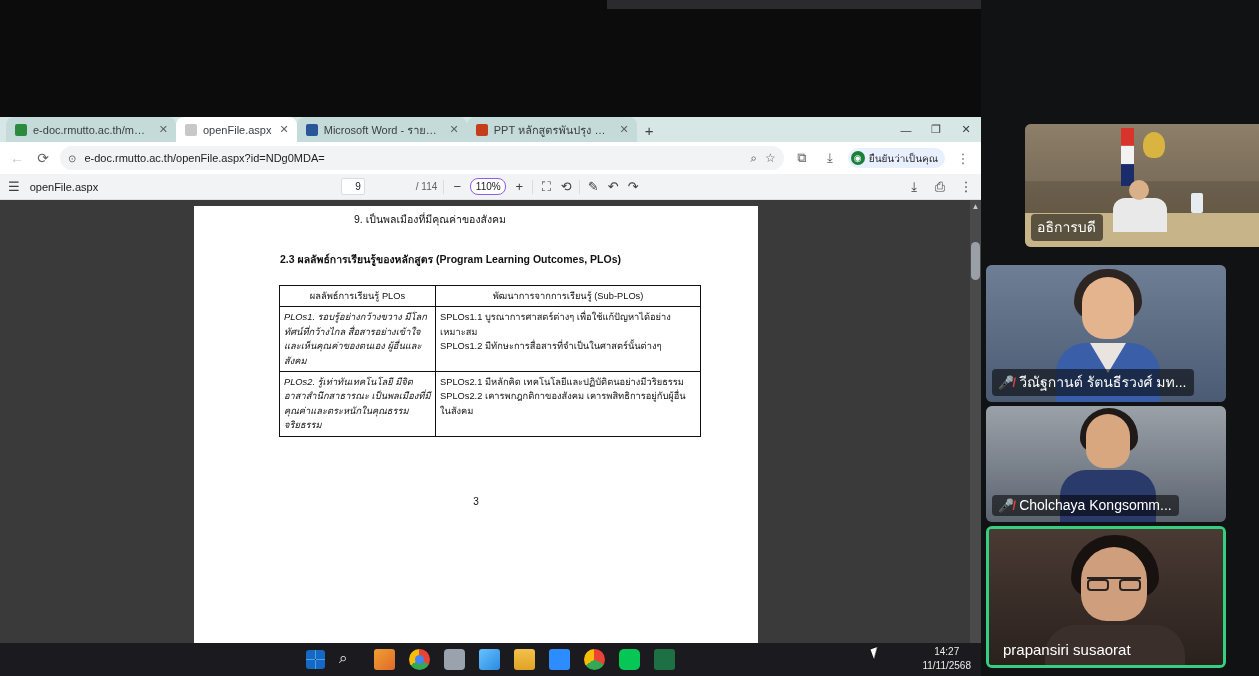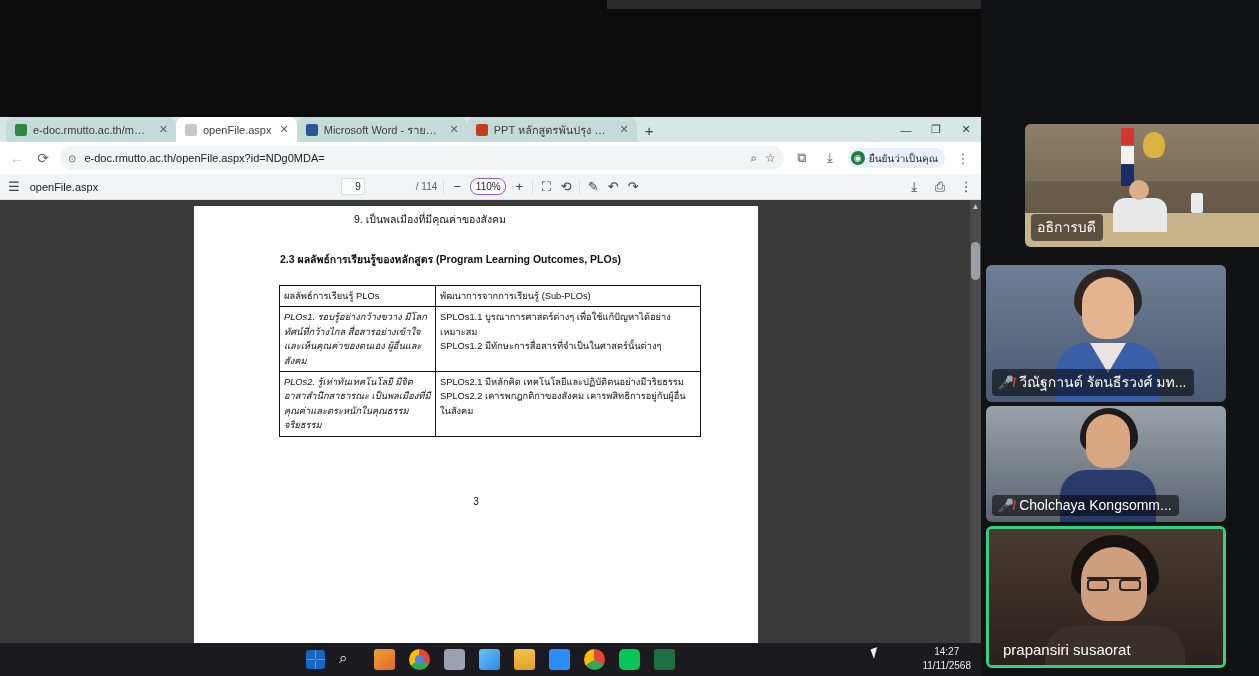--- a/index.html
+++ b/index.html
@@ -206,21 +206,21 @@
   
   .doc-line { position: absolute; font-size: 10.5px; color: #111; white-space: nowrap; }
   .doc-head { font-weight: bold; }
   #plo-table {
     position: absolute; left: 85px; top: 79px; width: 422px;
     border-collapse: collapse; font-size: 9.3px; color: #111;
   }
   #plo-table td, #plo-table th {
     border: 1px solid #111; padding: 3px 4px; vertical-align: top; line-height: 1.55;
   }
-  #plo-table th { text-align: left; font-weight: normal; }
+  #plo-table th { text-align: center; font-weight: normal; }
   #plo-table td.c1 { width: 156px; font-style: italic; }
   #page-number {
     position: absolute; left: 0; right: 0; top: 290px; text-align: center;
     font-size: 10px; color: #111;
   }
 
   
   #taskbar {
     position: absolute; left: 0; bottom: 0; width: 981px; height: 33px;
     background: #1b1b1f;

